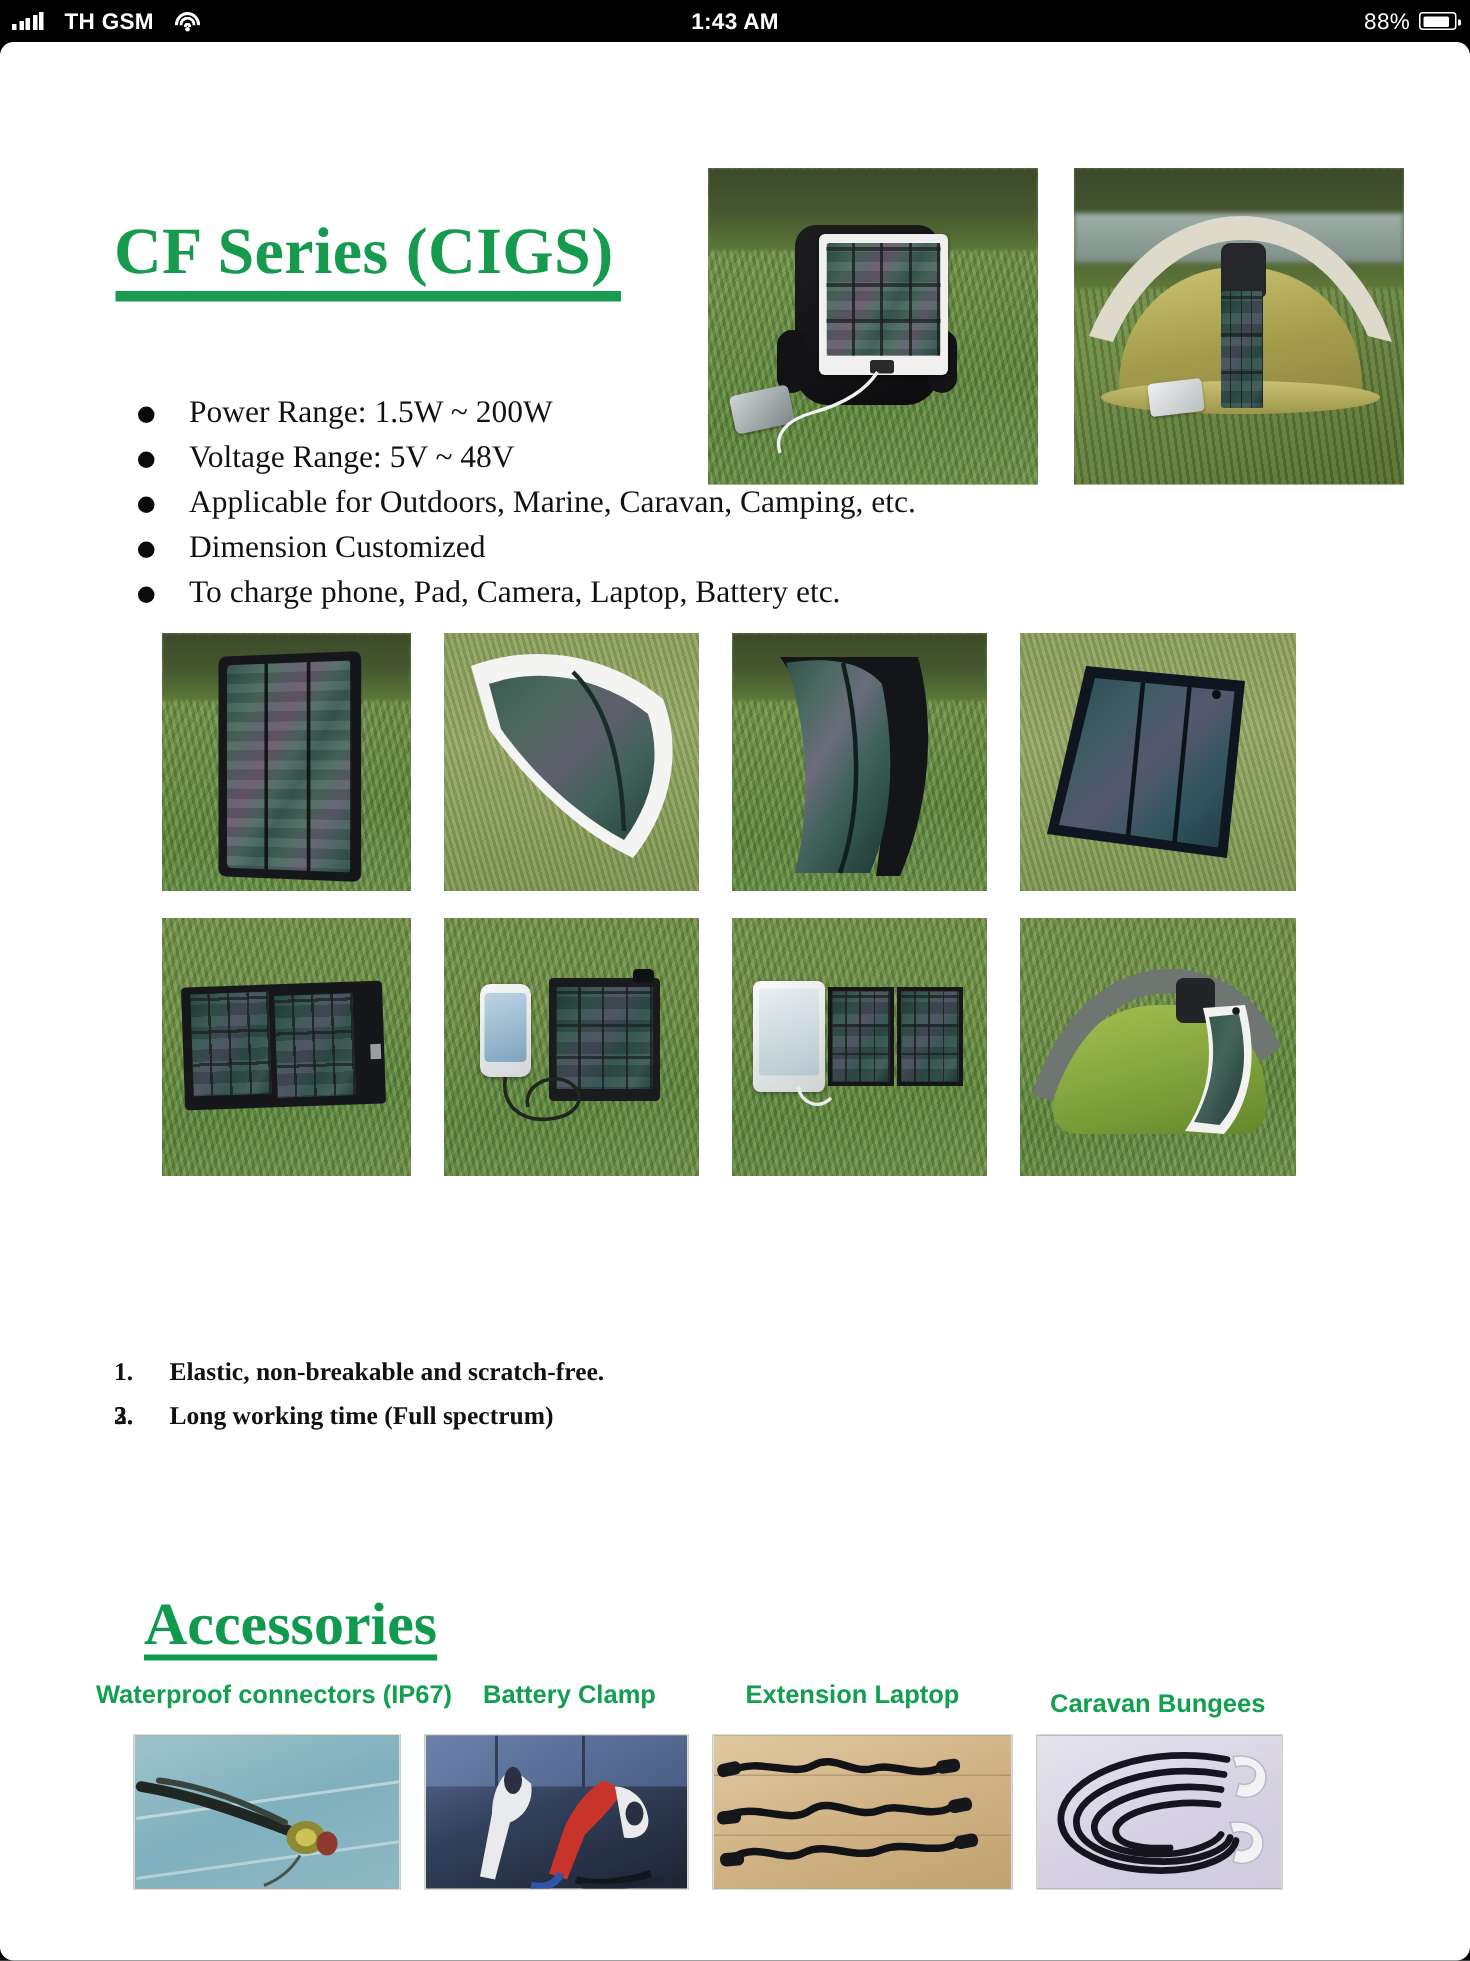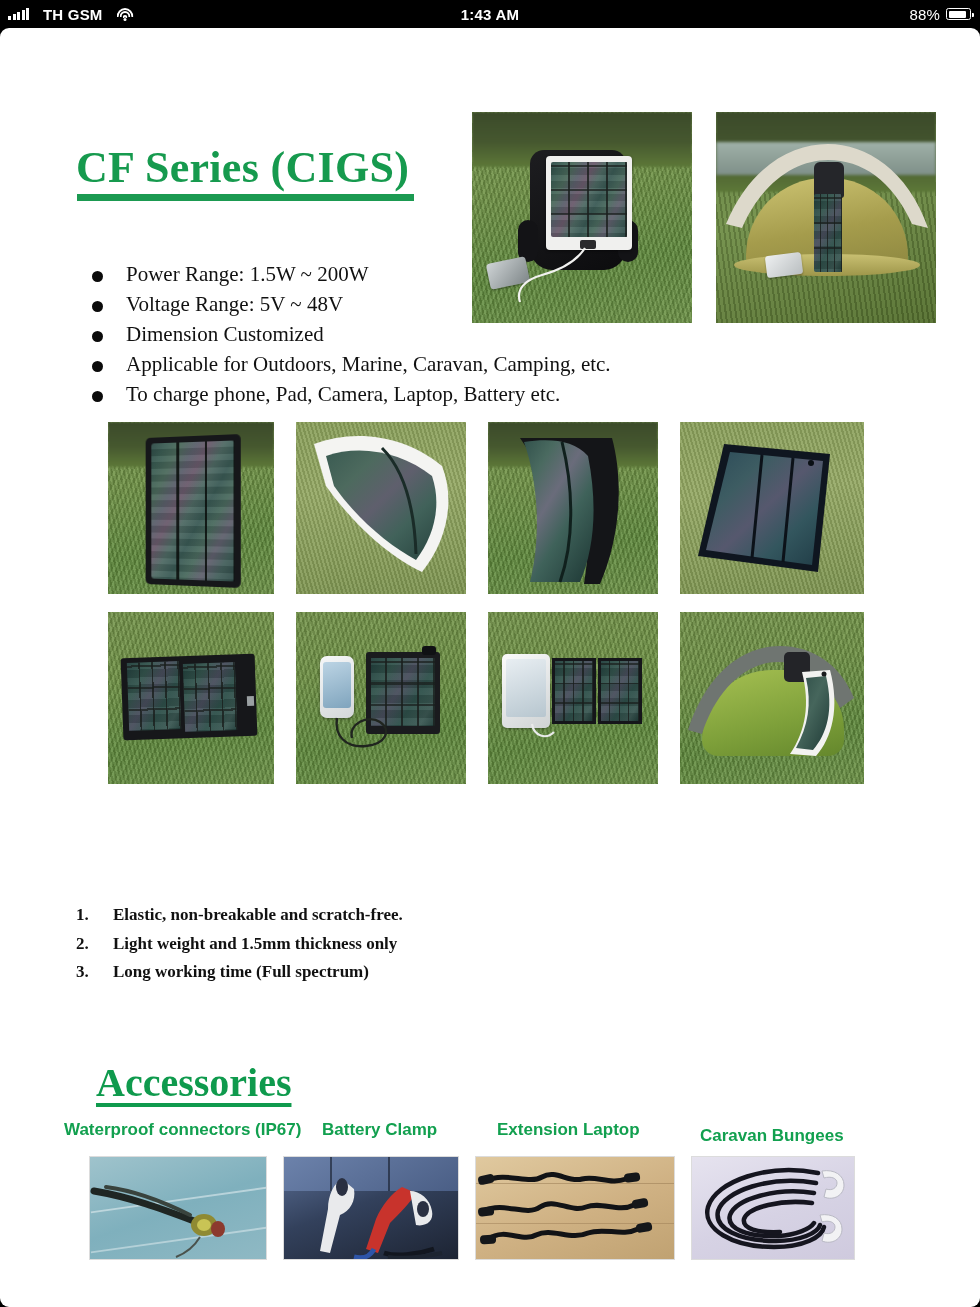--- a/index.html
+++ b/index.html
@@ -223,22 +223,22 @@
 </div>
 
 <div class="page">
 
   <h1 class="doc-title">CF Series (CIGS)</h1>
   <div class="title-rule"></div>
 
   <ul class="specs">
     <li>Power Range: 1.5W ~ 200W</li>
     <li>Voltage Range: 5V ~ 48V</li>
+    <li>Applicable for Outdoors, Marine, Caravan, Camping, etc.</li>
     <li>Dimension Customized</li>
-    <li>Applicable for Outdoors, Marine, Caravan, Camping, etc.</li>
     <li>To charge phone, Pad, Camera, Laptop, Battery etc.</li>
   </ul>
 
   <div class="photo" style="left:472px; top:84px; width:220px; height:211px;">
     <div class="inner grass"></div>
     <div class="treeline"></div>
 
     <div style="position:absolute; left:58px; top:38px; width:96px; height:120px; background:linear-gradient(150deg,#1d1d20,#0c0c0e); border-radius:14px 14px 22px 22px;"></div>
     <div style="position:absolute; left:46px; top:108px; width:20px; height:42px; background:#131316; border-radius:10px;"></div>
     <div style="position:absolute; left:146px; top:108px; width:20px; height:42px; background:#131316; border-radius:10px;"></div>
@@ -413,21 +413,20 @@
   </div>
 
 
   <ol class="advantages-list">
     <li>
       <span class="num">1.</span>
       <span>Elastic, non-breakable and scratch-free.</span>
     </li>
     <li>
       <span class="num">2.</span>
-      <span>Light weight and 1.5mm thickness only</span>
     </li>
     <li>
       <span class="num">3.</span>
       <span>Long working time (Full spectrum)</span>
     </li>
   </ol>
 
   <h2 class="section-title accessories">Accessories</h2>
 
   <div class="acc-label" style="left:64px; top:1092px;">Waterproof connectors (IP67)</div>

